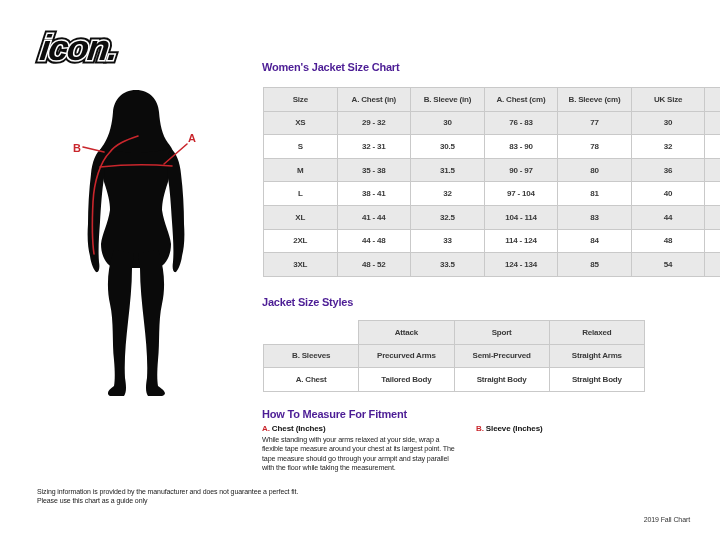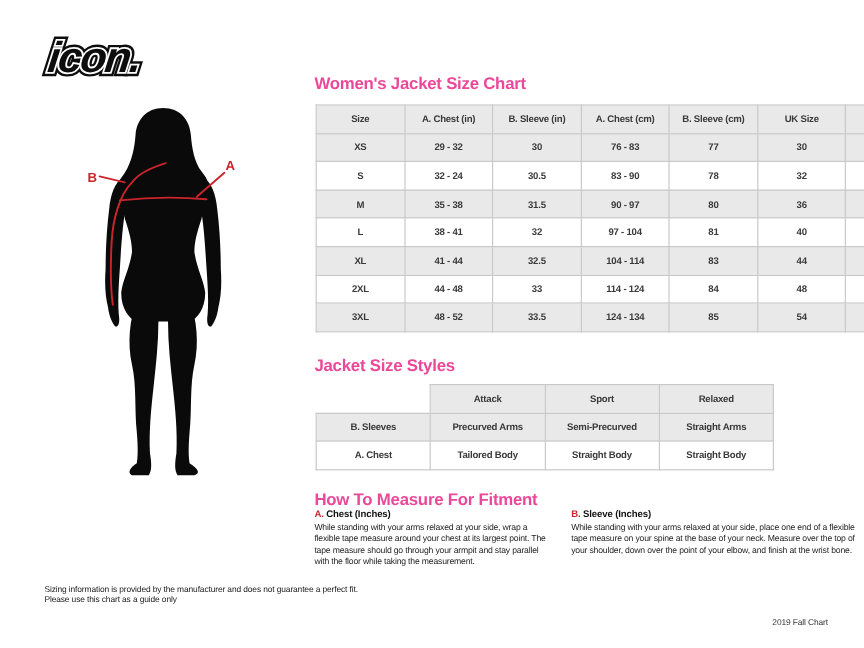--- a/index.html
+++ b/index.html
@@ -21,21 +21,21 @@
   .logo .l-back { -webkit-text-stroke:7px #0d0d0d; }
   .logo .l-mid  { -webkit-text-stroke:3px #ffffff; color:#ffffff; }
   .logo .l-front{ -webkit-text-stroke:0; }
 
   
   .figure-wrap { position:absolute; left:72px; top:90px; width:128px; height:307px; }
 
   
   .section-title {
     position:absolute; left:262px;
-    font-size:14px; font-weight:bold; color:#ec4899; letter-spacing:-0.2px;
+    font-size:11px; font-weight:bold; color:#4c1d95; letter-spacing:-0.2px;
     white-space:nowrap;
   }
   #title-size-chart { top:61px; }
   #title-styles     { top:296px; }
   #title-measure    { top:408px; }
 
   table { border-collapse:collapse; table-layout:fixed; position:absolute; }
   #size-table   { left:263px; top:87px;  width:516px; }
   #styles-table { left:263px; top:320px; width:382px; }
   td {
@@ -121,21 +121,21 @@
         <td>XS</td>
         <td>29 - 32</td>
         <td>30</td>
         <td>76 - 83</td>
         <td>77</td>
         <td>30</td>
         <td>40</td>
       </tr>
       <tr>
         <td>S</td>
-        <td>32 - 24</td>
+        <td>32 - 31</td>
         <td>30.5</td>
         <td>83 - 90</td>
         <td>78</td>
         <td>32</td>
         <td>42</td>
       </tr>
       <tr>
         <td>M</td>
         <td>35 - 38</td>
         <td>31.5</td>
@@ -215,20 +215,19 @@
   <div class="measure-head">
     <span class="red">A.</span><span>Chest (Inches)</span>
   </div>
   <div class="measure-text">While standing with your arms relaxed at your side, wrap a flexible tape measure around your chest at its largest point. The tape measure should go through your armpit and stay parallel with the floor while taking the measurement.</div>
 </div>
 
 <div class="measure-col" id="measure-sleeve">
   <div class="measure-head">
     <span class="red">B.</span><span>Sleeve (Inches)</span>
   </div>
-  <div class="measure-text">While standing with your arms relaxed at your side, place one end of a flexible tape measure on your spine at the base of your neck. Measure over the top of your shoulder, down over the point of your elbow, and finish at the wrist bone.</div>
 </div>
 
 <div id="disclaimer">
   <div>Sizing information is provided by the manufacturer and does not guarantee a perfect fit.</div>
   <div>Please use this chart as a guide only</div>
 </div>
 <div id="edition">2019 Fall Chart</div>
 
 </body></html>

